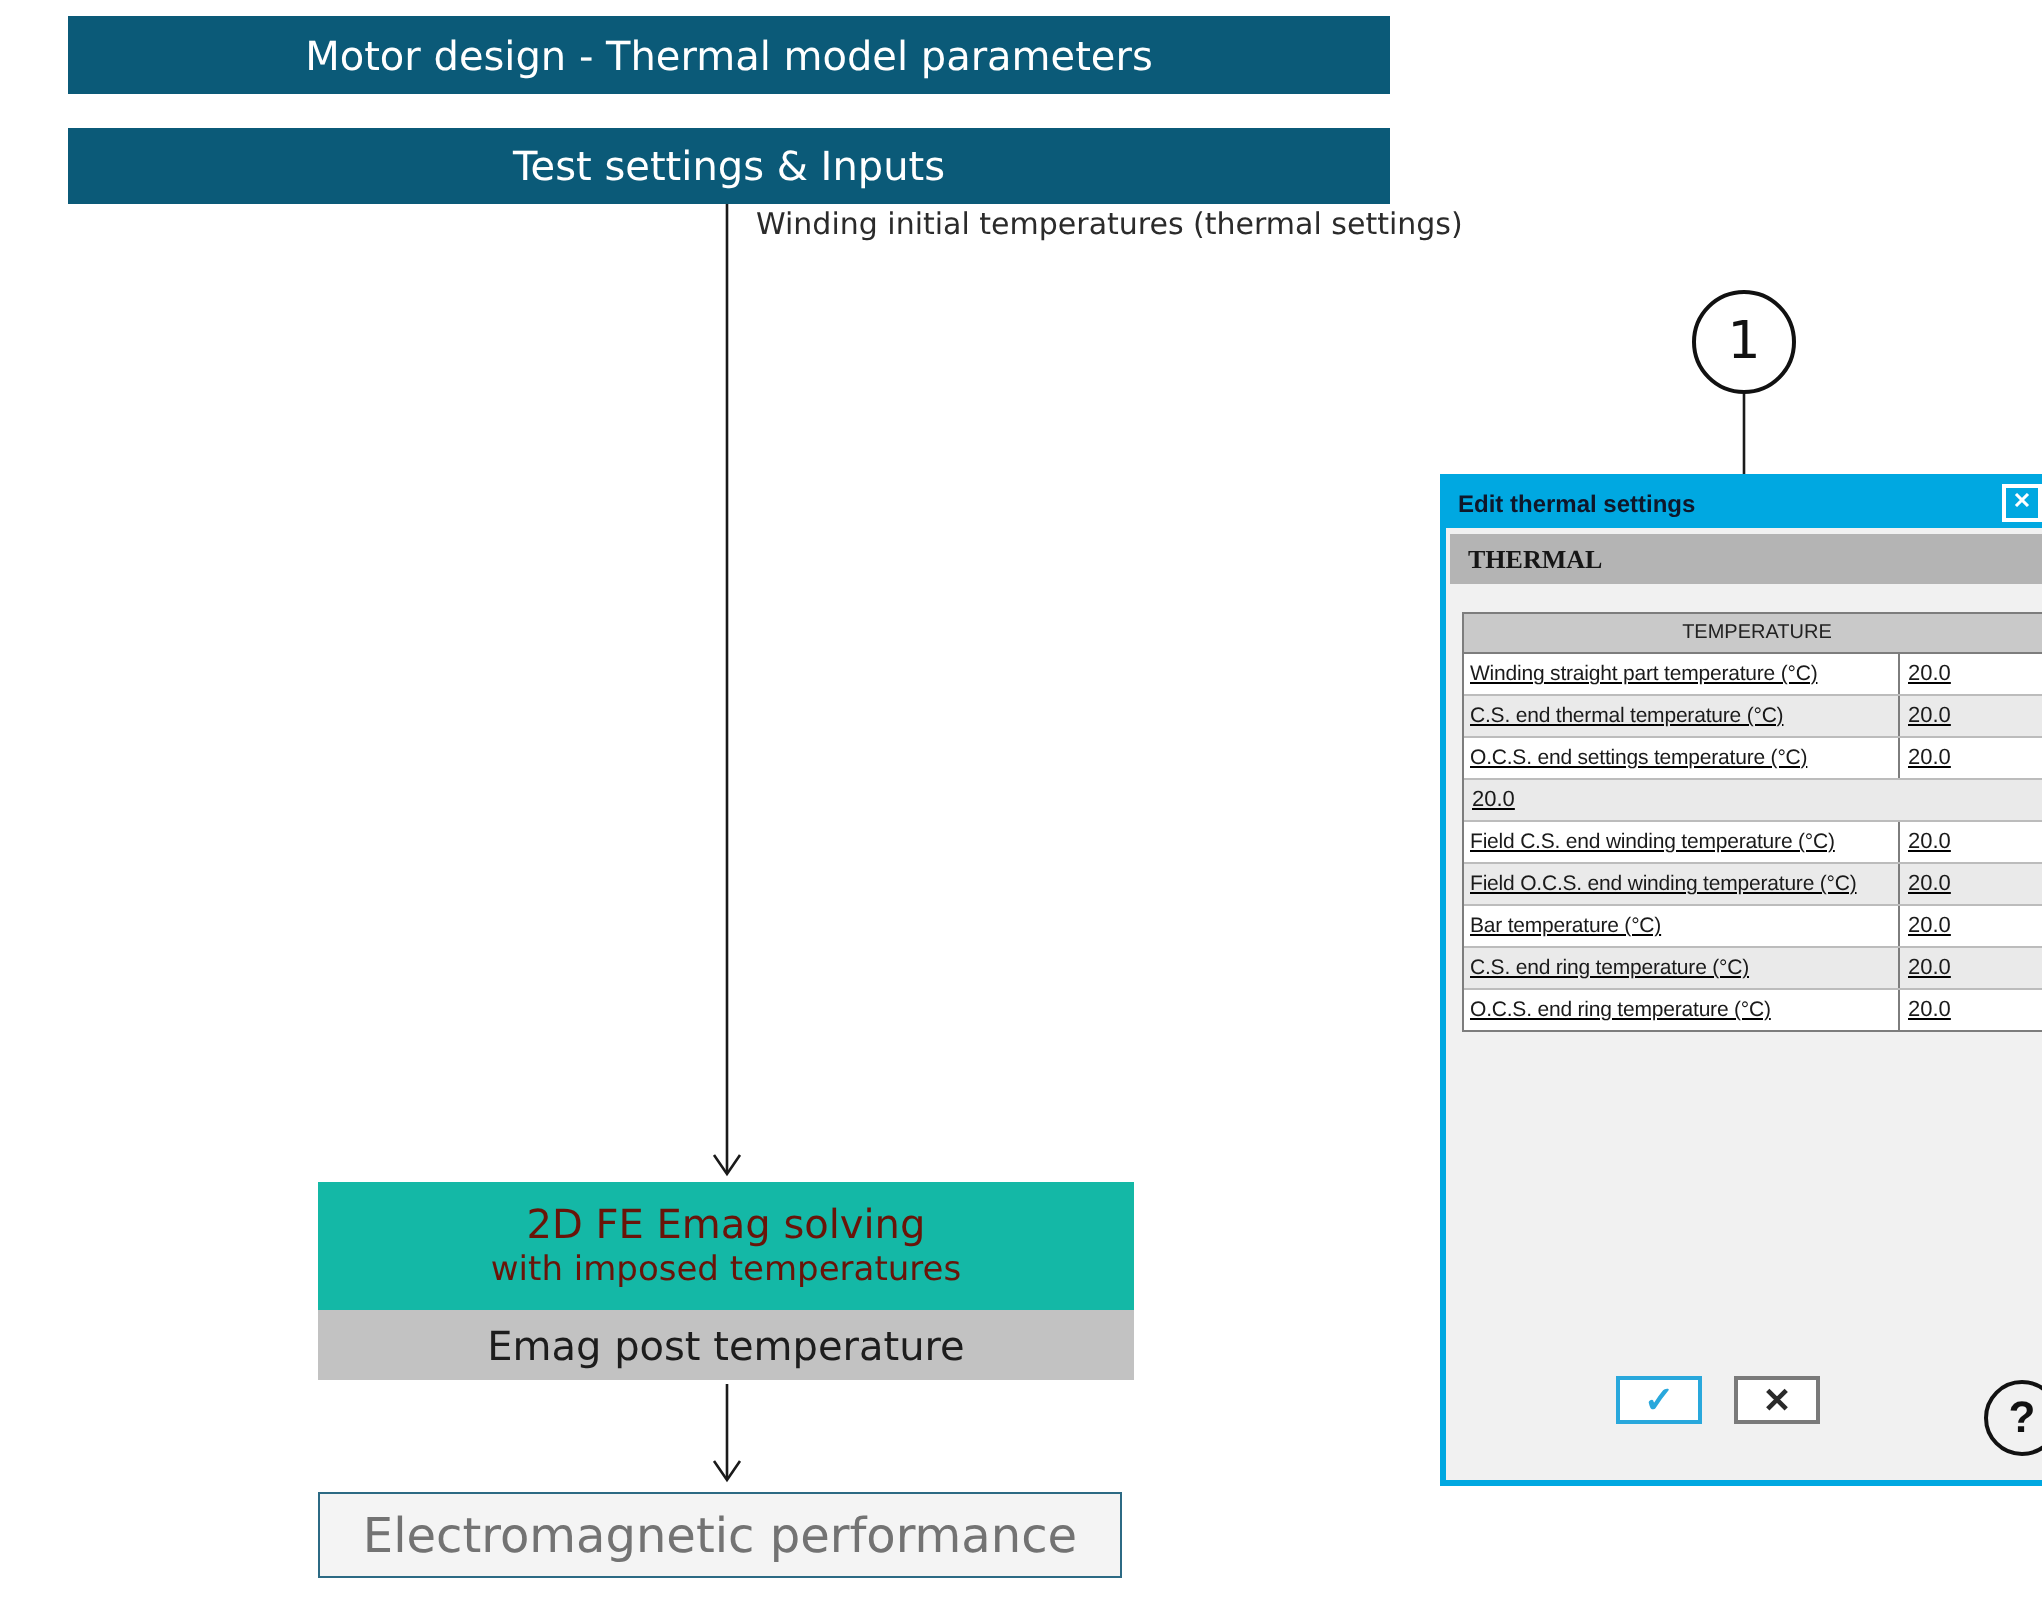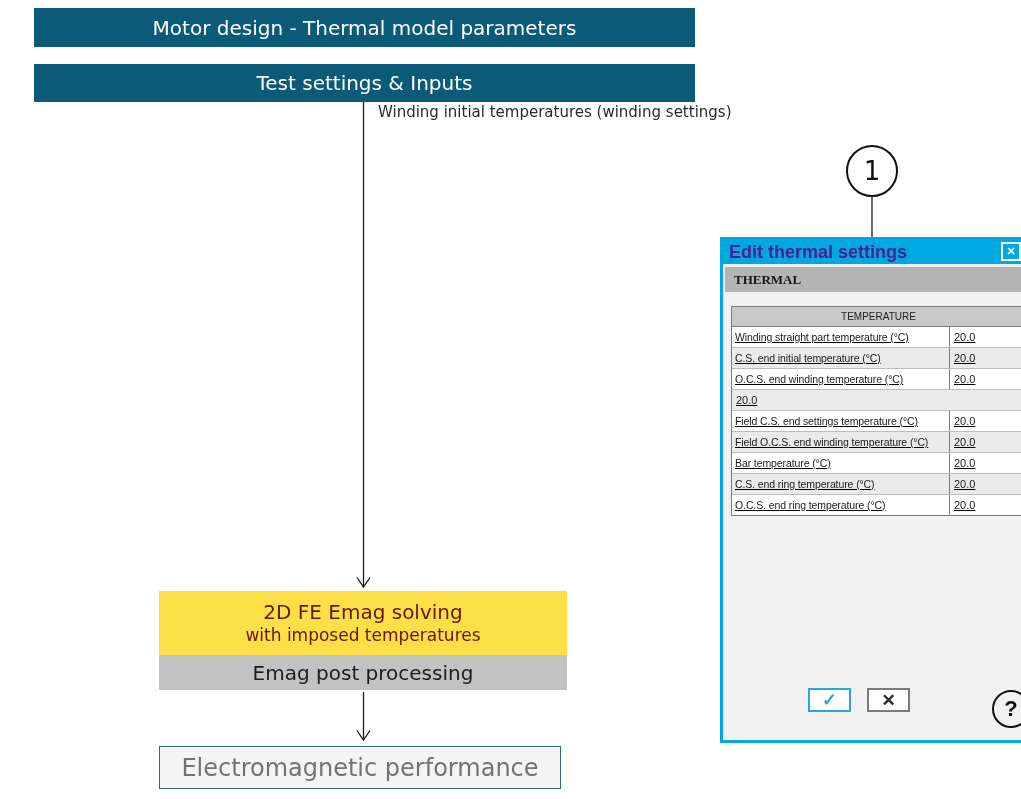--- a/index.html
+++ b/index.html
@@ -19,21 +19,21 @@
 
   
   #connectors { left:0; top:0; width:1021px; height:799px; pointer-events:none; }
   #connectors path, #connectors line { stroke:#1a1a1a; stroke-width:1.3; fill:none; }
   #connectors circle { fill:#111111; stroke:none; }
 
   
   #arrow-label { left:352px; top:103px; font-size:15px; color:#2b2b2b; white-space:nowrap; }
 
   #solver-box {
-    left:133px; top:591px; width:408px; height:64px; background:#fde047;
+    left:133px; top:591px; width:408px; height:64px; background:#14b8a6;
     color:#691409; display:flex; flex-direction:column; align-items:center;
     justify-content:center; line-height:1.22;
   }
   #solver-box .l1 { font-size:20px; }
   #solver-box .l2 { font-size:17px; }
 
   #post-box {
     left:133px; top:655px; width:408px; height:35px; background:#c2c2c2;
     color:#1d1d1d; display:flex; align-items:center; justify-content:center; font-size:20px;
   }
@@ -53,21 +53,21 @@
 
   
   #dialog {
     left:694px; top:237px; width:317px; height:506px; background:#f1f1f1;
     border:3px solid #00a8e1; font-family:"Liberation Sans", sans-serif;
   }
   #dialog-titlebar {
     position:absolute; left:0; top:0; right:0; height:24px; background:#00a8e1;
     display:flex; align-items:center; padding:0 6px; box-sizing:border-box;
   }
-  #dialog-title { color:#4c1d95; font-size:18px; font-weight:bold; }
+  #dialog-title { color:#0f172a; font-size:12px; font-weight:bold; }
   #dialog-close {
     position:absolute; right:13px; top:2px; width:20px; height:19px;
     border:2px solid #ffffff; box-sizing:border-box; color:#ffffff; font-size:11px;
     font-weight:bold; display:flex; align-items:center; justify-content:center;
     cursor:pointer; background:transparent; line-height:1;
   }
   #thermal-bar {
     position:absolute; left:2px; top:27px; width:307px; height:25px; background:#b4b4b4;
     color:#161616; font-size:13px; font-weight:bold; display:flex; align-items:center;
     padding-left:9px; box-sizing:border-box;font-family:Liberation Serif, serif;
@@ -117,27 +117,27 @@
     <path d="M331 577.5 L337.5 587 L344 577.5"></path>
     <line x1="337.5" y1="692" x2="337.5" y2="739"></line>
     <path d="M331 730.5 L337.5 740 L344 730.5"></path>
     <line x1="846" y1="197" x2="846" y2="243"></line>
     <circle cx="846" cy="248" r="5"></circle>
   </svg>
 
   <div id="banner-title" class="abs banner">Motor design - Thermal model parameters</div>
   <div id="banner-subtitle" class="abs banner">Test settings &amp; Inputs</div>
 
-  <div id="arrow-label" class="abs">Winding initial temperatures (winding settings)</div>
+  <div id="arrow-label" class="abs">Winding initial temperatures (thermal settings)</div>
 
   <div id="solver-box" class="abs">
     <div class="l1">2D FE Emag solving</div>
     <div class="l2">with imposed temperatures</div>
   </div>
-  <div id="post-box" class="abs">Emag post processing</div>
+  <div id="post-box" class="abs">Emag post temperature</div>
   <div id="result-box" class="abs">Electromagnetic performance</div>
 
   <div id="annotation-circle" class="abs">1</div>
 
   <div id="dialog" class="abs">
     <div id="dialog-titlebar">
       <span id="dialog-title">Edit thermal settings</span>
     </div>
     <div id="dialog-close">✕</div>
 
@@ -146,35 +146,35 @@
     <div id="temp-table">
       <div id="temp-table-header">TEMPERATURE</div>
       <div id="temp-table-body">
 
           <div class="t-row">
             <div class="t-cell-label">Winding straight part temperature (°C)</div>
             <div class="t-cell-value">20.0</div>
           </div>
 
           <div class="t-row alt">
-            <div class="t-cell-label">C.S. end initial temperature (°C)</div>
-            <div class="t-cell-value">20.0</div>
-          </div>
-
-          <div class="t-row">
-            <div class="t-cell-label">O.C.S. end winding temperature (°C)</div>
-            <div class="t-cell-value">20.0</div>
-          </div>
-
-          <div class="t-row alt">
-            <div class="t-cell-value">20.0</div>
-          </div>
-
-          <div class="t-row">
-            <div class="t-cell-label">Field C.S. end settings temperature (°C)</div>
+            <div class="t-cell-label">C.S. end thermal temperature (°C)</div>
+            <div class="t-cell-value">20.0</div>
+          </div>
+
+          <div class="t-row">
+            <div class="t-cell-label">O.C.S. end settings temperature (°C)</div>
+            <div class="t-cell-value">20.0</div>
+          </div>
+
+          <div class="t-row alt">
+            <div class="t-cell-value">20.0</div>
+          </div>
+
+          <div class="t-row">
+            <div class="t-cell-label">Field C.S. end winding temperature (°C)</div>
             <div class="t-cell-value">20.0</div>
           </div>
 
           <div class="t-row alt">
             <div class="t-cell-label">Field O.C.S. end winding temperature (°C)</div>
             <div class="t-cell-value">20.0</div>
           </div>
 
           <div class="t-row">
             <div class="t-cell-label">Bar temperature (°C)</div>

